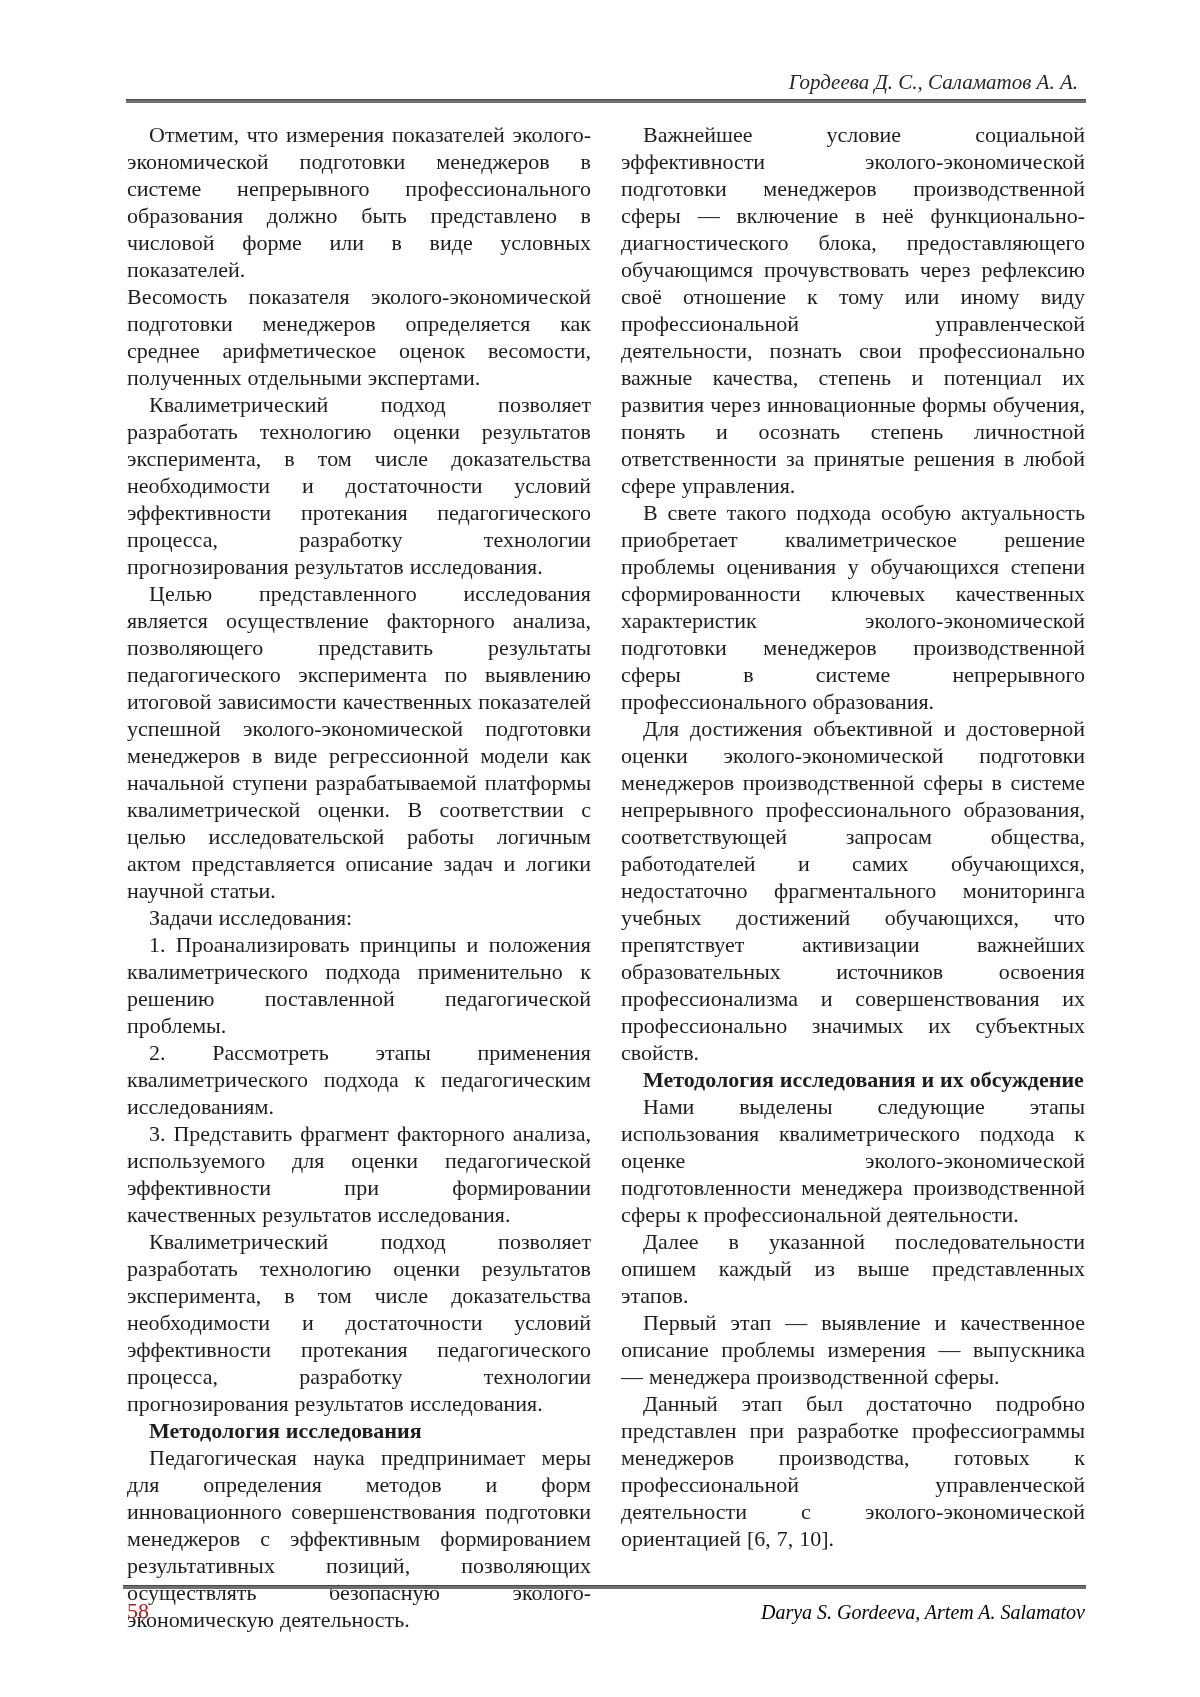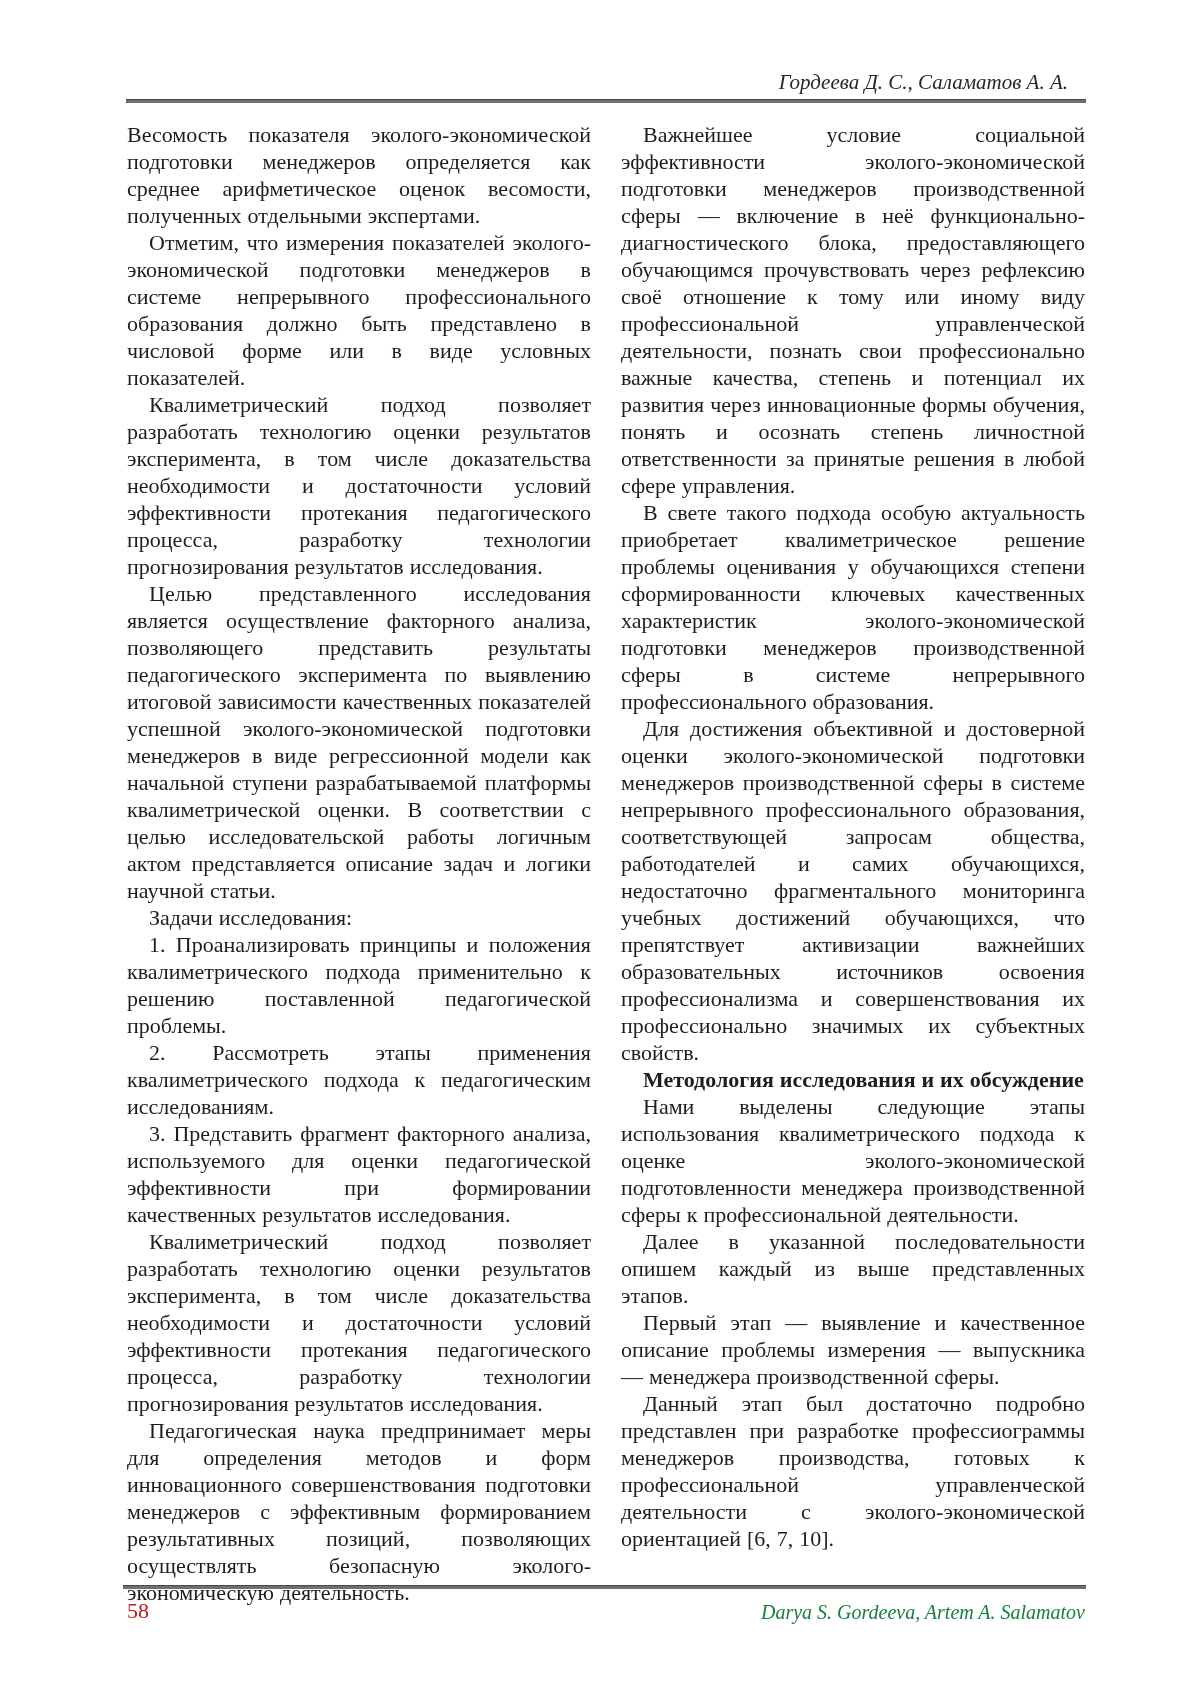--- a/index.html
+++ b/index.html
@@ -12,21 +12,21 @@
     width: 1200px;
     height: 1697px;
     background: #ffffff;
     font-family: "Liberation Serif", "DejaVu Serif", serif;
     color: #1d1d1d;
     overflow: hidden;
   }
   .running-head {
     position: absolute;
     top: 70px;
-    right: 132px;
+    right: 122px;
     font-size: 21px;
     font-style: italic;
     color: #262626;
     white-space: nowrap;
   }
   .header-rule {
     position: absolute;
     top: 99px;
     left: 126px;
     right: 114px;
@@ -74,44 +74,45 @@
     left: 127px;
     font-size: 22px;
     color: #b91c1c;
   }
   .footer-authors {
     position: absolute;
     top: 1601px;
     right: 115px;
     font-size: 20px;
     font-style: italic;
-    color: #15803d;
+    color: #000000;
     white-space: nowrap;
   }
 </style>
 </head>
 <body>
 
 <div class="page">
 
   <div class="running-head">Гордеева Д. С., Саламатов А. А.</div>
 
   <div class="header-rule"></div>
 
   <div class="content">
     <div class="column">
+        <p class="para">Отметим, что измерения показателей эколого-экономической подготовки менеджеров в системе непрерывного профессионального образования должно быть представлено в числовой форме или в виде условных показателей.</p>
         <p class="para flush">Весомость показателя эколого-экономической подготовки менеджеров определяется как среднее арифметическое оценок весомости, полученных отдельными экспертами.</p>
-        <p class="para">Отметим, что измерения показателей эколого-экономической подготовки менеджеров в системе непрерывного профессионального образования должно быть представлено в числовой форме или в виде условных показателей.</p>
         <p class="para">Квалиметрический подход позволяет разработать технологию оценки результатов эксперимента, в том числе доказательства необходимости и достаточности условий эффективности протекания педагогического процесса, разработку технологии прогнозирования результатов исследования.</p>
         <p class="para">Целью представленного исследования является осуществление факторного анализа, позволяющего представить результаты педагогического эксперимента по выявлению итоговой зависимости качественных показателей успешной эколого-экономической подготовки менеджеров в виде регрессионной модели как начальной ступени разрабатываемой платформы квалиметрической оценки. В соответствии с целью исследовательской работы логичным актом представляется описание задач и логики научной статьи.</p>
         <p class="para">Задачи исследования:</p>
         <p class="para">1. Проанализировать принципы и положения квалиметрического подхода применительно к решению поставленной педагогической проблемы.</p>
         <p class="para">2. Рассмотреть этапы применения квалиметрического подхода к педагогическим исследованиям.</p>
         <p class="para">3. Представить фрагмент факторного анализа, используемого для оценки педагогической эффективности при формировании качественных результатов исследования.</p>
         <p class="para">Квалиметрический подход позволяет разработать технологию оценки результатов эксперимента, в том числе доказательства необходимости и достаточности условий эффективности протекания педагогического процесса, разработку технологии прогнозирования результатов исследования.</p>
+        <p class="para heading">Методология исследования</p>
         <p class="para">Педагогическая наука предпринимает меры для определения методов и форм инновационного совершенствования подготовки менеджеров с эффективным формированием результативных позиций, позволяющих осуществлять безопасную эколого-экономическую деятельность.</p>
       </div>
     <div class="column">
         <p class="para">Важнейшее условие социальной эффективности эколого-экономической подготовки менеджеров производственной сферы — включение в неё функционально-диагностического блока, предоставляющего обучающимся прочувствовать через рефлексию своё отношение к тому или иному виду профессиональной управленческой деятельности, познать свои профессионально важные качества, степень и потенциал их развития через инновационные формы обучения, понять и осознать степень личностной ответственности за принятые решения в любой сфере управления.</p>
         <p class="para">В свете такого подхода особую актуальность приобретает квалиметрическое решение проблемы оценивания у обучающихся степени сформированности ключевых качественных характеристик эколого-экономической подготовки менеджеров производственной сферы в системе непрерывного профессионального образования.</p>
         <p class="para">Для достижения объективной и достоверной оценки эколого-экономической подготовки менеджеров производственной сферы в системе непрерывного профессионального образования, соответствующей запросам общества, работодателей и самих обучающихся, недостаточно фрагментального мониторинга учебных достижений обучающихся, что препятствует активизации важнейших образовательных источников освоения профессионализма и совершенствования их профессионально значимых их субъектных свойств.</p>
         <p class="para heading">Методология исследования и их обсуждение</p>
         <p class="para">Нами выделены следующие этапы использования квалиметрического подхода к оценке эколого-экономической подготовленности менеджера производственной сферы к профессиональной деятельности.</p>
         <p class="para">Далее в указанной последовательности опишем каждый из выше представленных этапов.</p>
         <p class="para">Первый этап — выявление и качественное описание проблемы измерения — выпускника — менеджера производственной сферы.</p>

